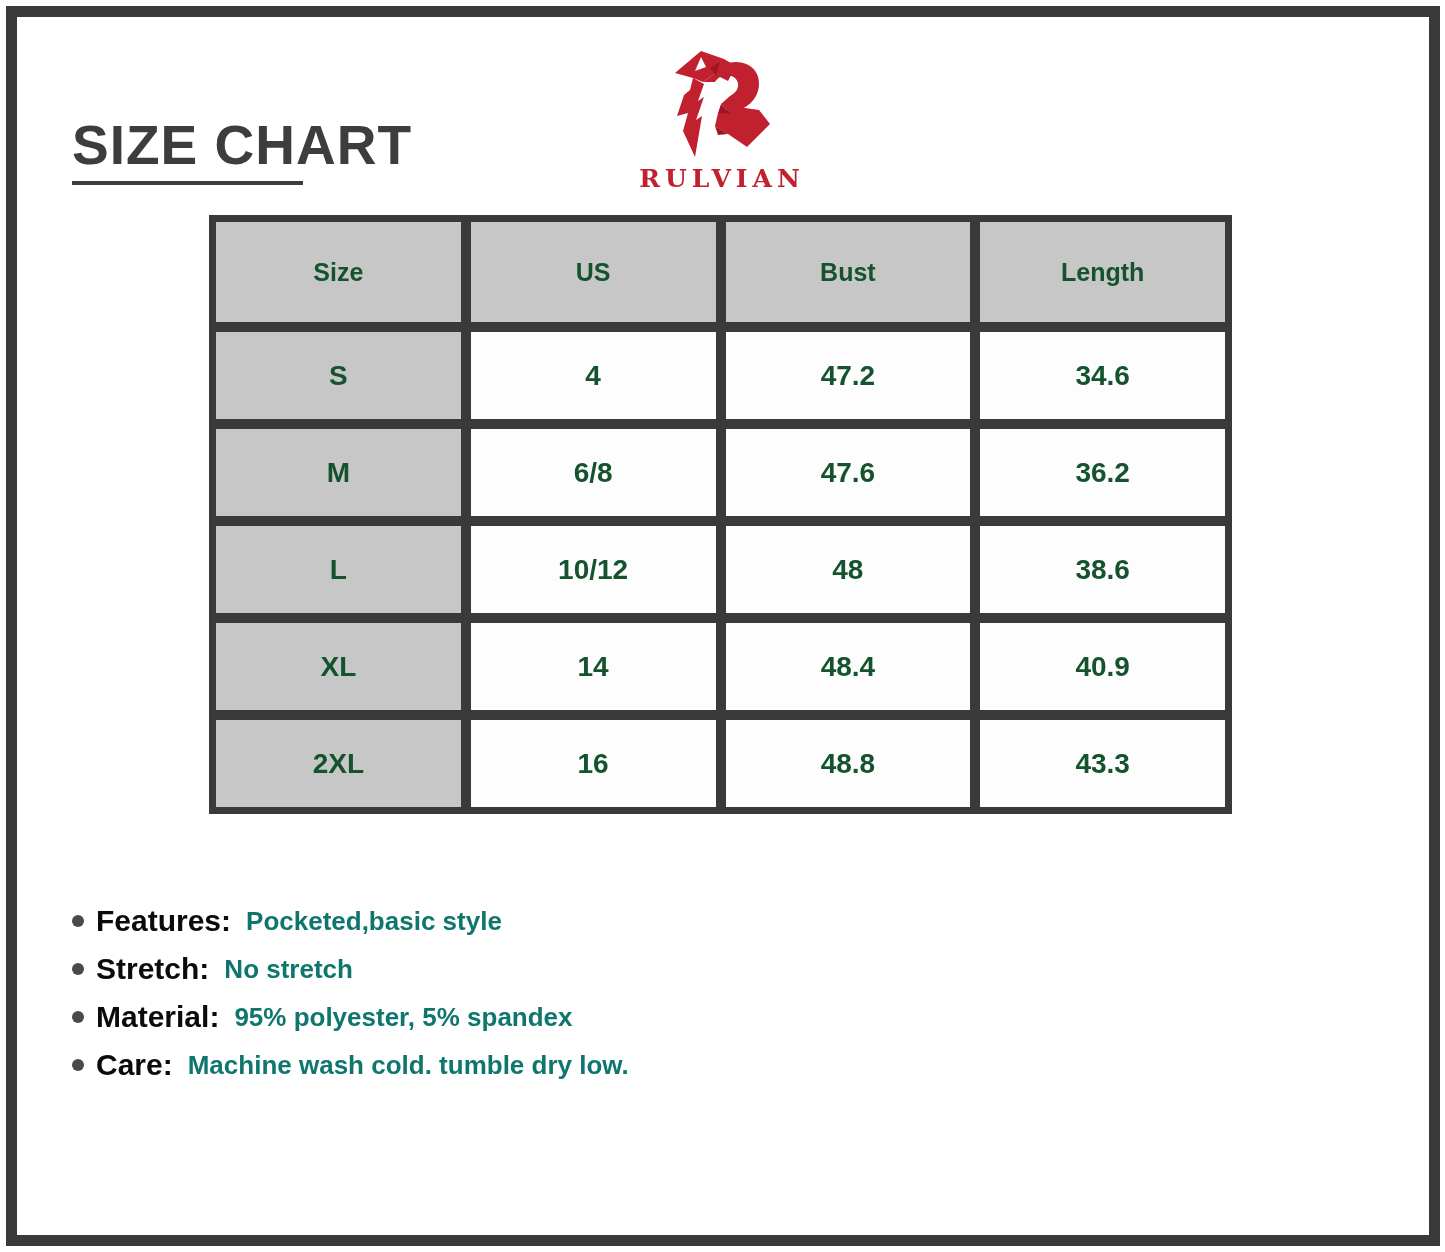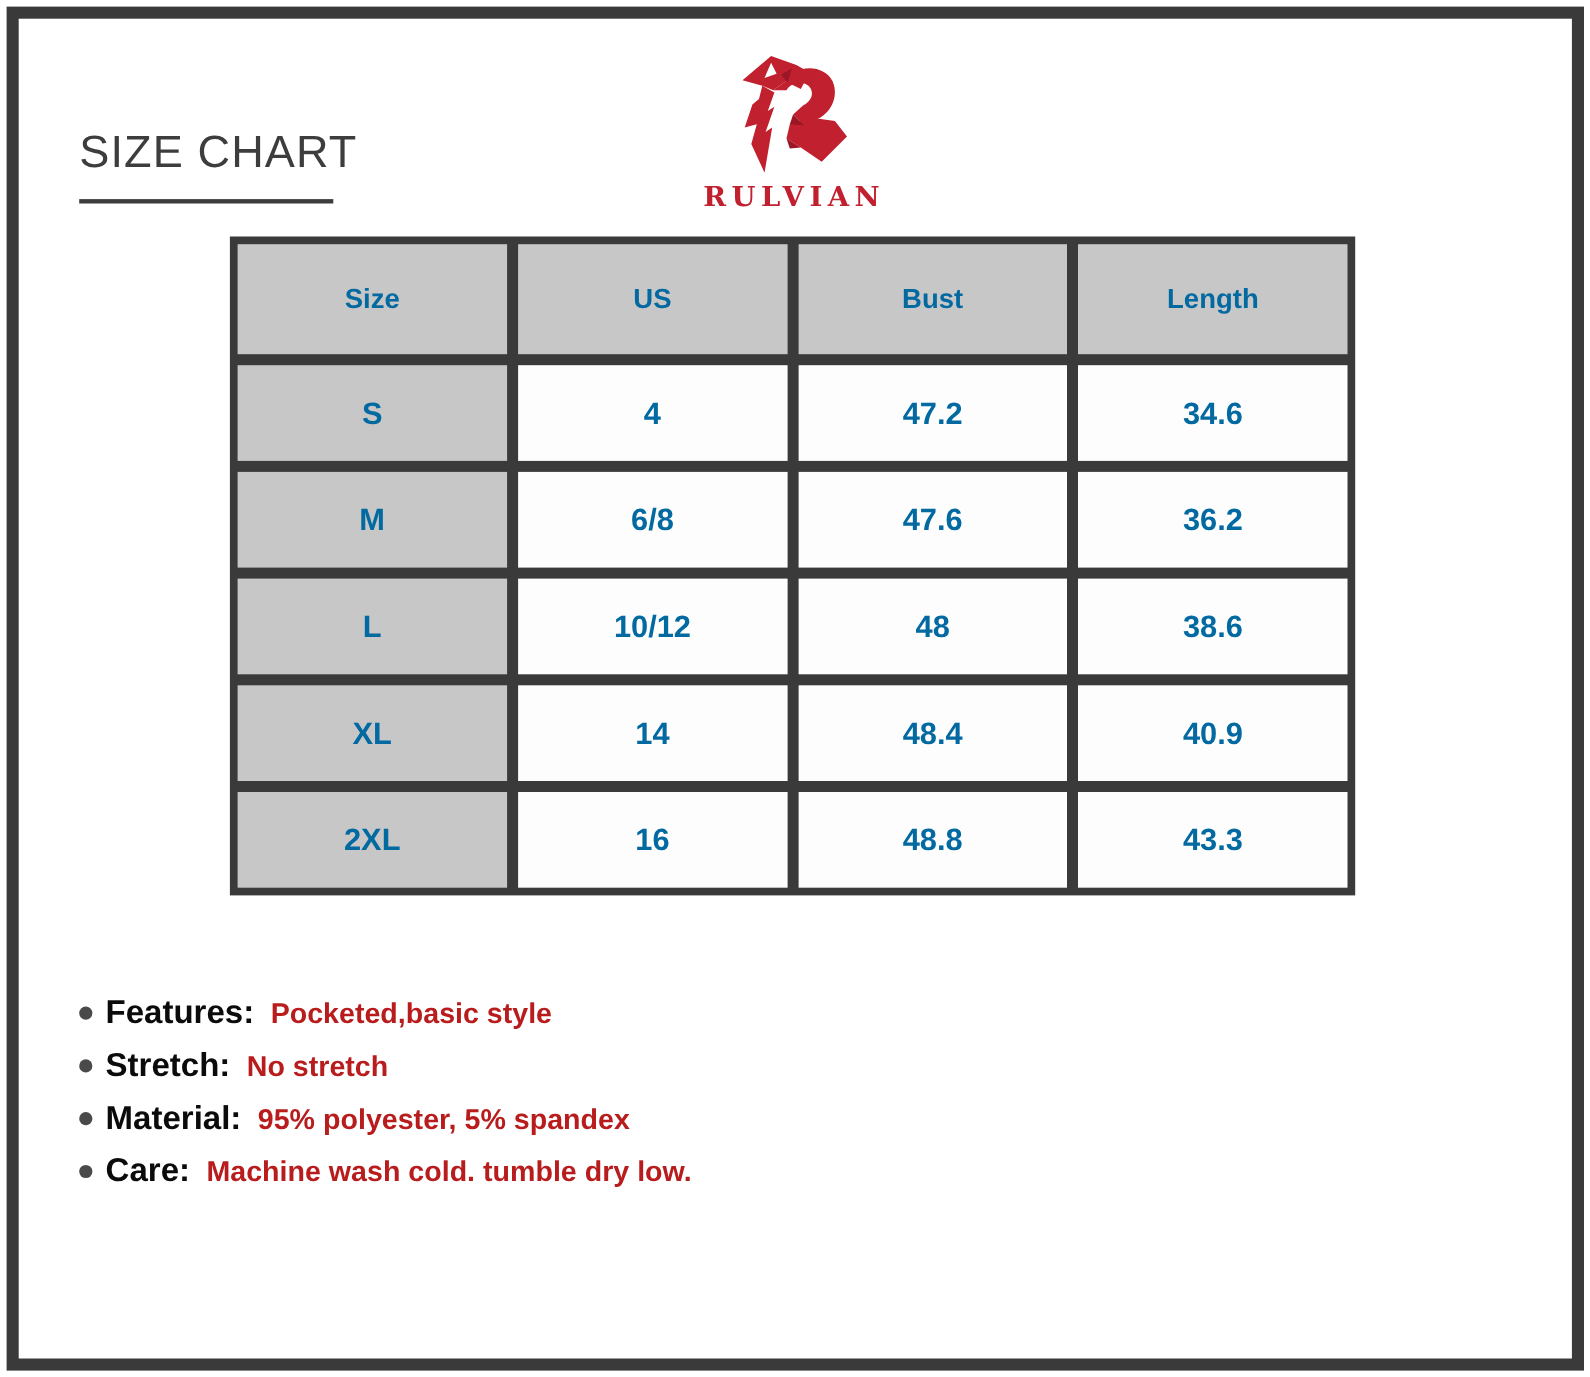--- a/index.html
+++ b/index.html
@@ -13,23 +13,23 @@
   }
   .frame {
     position: absolute;
     left: 6px; top: 6px; right: 5px; bottom: 6px;
     border: 11px solid #3a3a3a;
     pointer-events: none;
   }
   .page-title {
     position: absolute;
     left: 72px; top: 118px;
-    font-size: 41px;
+    font-size: 55px;
     line-height: 1;
-    font-weight: normal;
+    font-weight: bold;
     letter-spacing: 1px;
     color: #3d3d3d;
     margin: 0;
   }
   .title-underline {
     position: absolute;
     left: 72px; top: 181px;
     width: 231px; height: 4px;
     background: #3d3d3d;
   }
@@ -59,21 +59,21 @@
     display: grid;
     grid-template-columns: repeat(4, 1fr);
     grid-template-rows: 100px repeat(5, 1fr);
     gap: 10px;
   }
   .cell {
     display: flex;
     align-items: center;
     justify-content: center;
     font-weight: bold;
-    color: #0369a1;
+    color: #14532d;
   }
   .hcell { background: #c7c7c7; font-size: 25px; }
   .scell { background: #c7c7c7; font-size: 28px; }
   .dcell { background: #fdfdfd; font-size: 28px; }
   .details {
     position: absolute;
     left: 72px; top: 897px;
     list-style: none;
     margin: 0; padding: 0;
   }
@@ -90,21 +90,21 @@
     flex: 0 0 auto;
   }
   .detail-label {
     font-size: 30px;
     font-weight: bold;
     color: #0b0b0b;
   }
   .detail-value {
     font-size: 26px;
     font-weight: bold;
-    color: #b91c1c;
+    color: #0f766e;
     margin-left: 15px;
   }
 </style>
 </head>
 <body>
 
 <div class="canvas">
 
   <div class="frame"></div>
 

